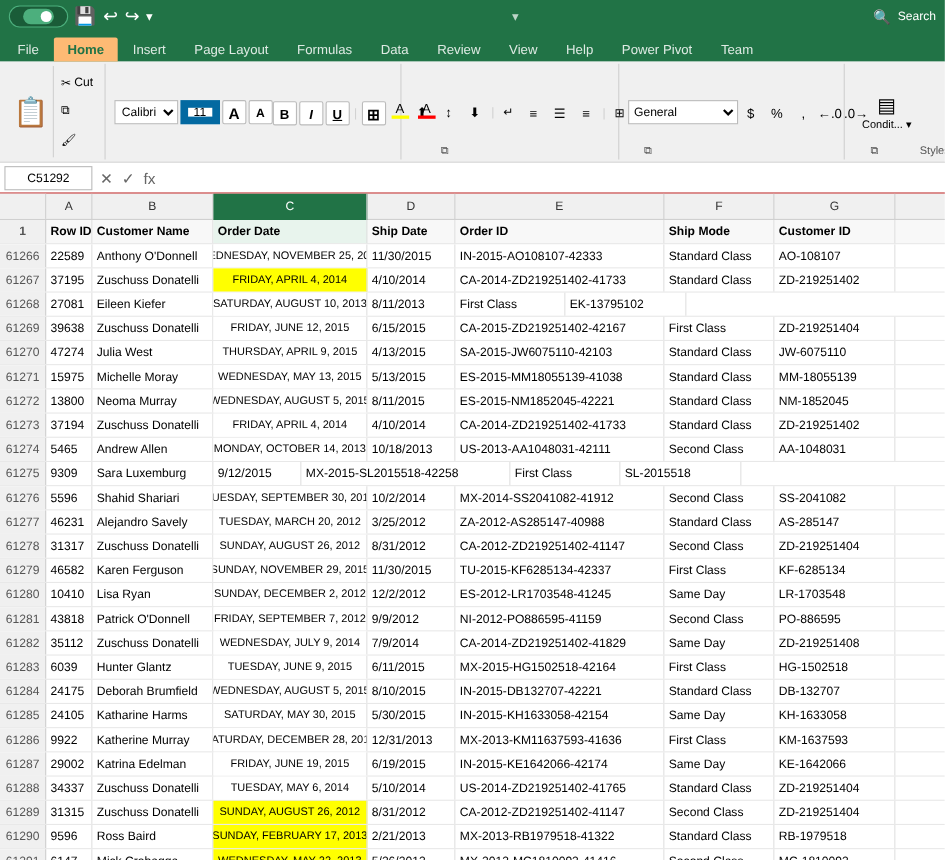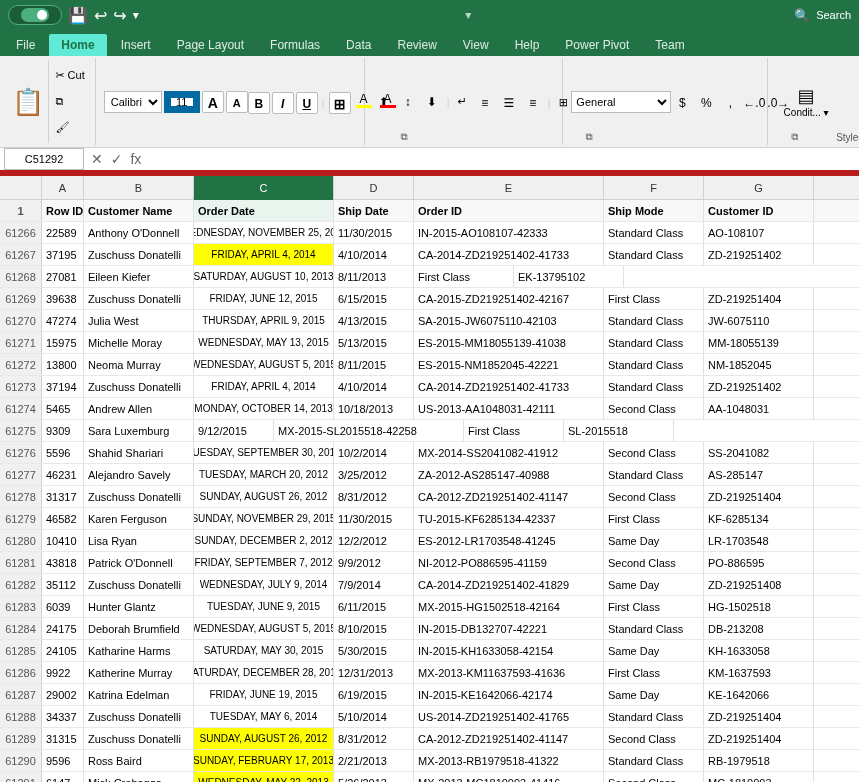--- a/index.html
+++ b/index.html
@@ -32,21 +32,21 @@
       gap: 2px;
     }
     .ribbon-tab {
       padding: 4px 12px;
       font-size: 12px;
       color: rgba(255,255,255,0.85);
       cursor: pointer;
       border-radius: 2px 2px 0 0;
     }
     .ribbon-tab.active {
-      background: #5eead4;
+      background: #fdba74;
       color: #217346;
       font-weight: 600;
     }
 
     
     #ribbon {
       background: #f0f0f0;
       border-bottom: 1px solid #d0d0d0;
       height: 92px;
       display: flex;
@@ -89,21 +89,21 @@
 
     
     .number-select { width: 100px; height: 22px; border: 1px solid #bbb; background: white; font-size: 11px; }
     .number-row { display: flex; gap: 2px; margin-top: 2px; }
 
     
     #formula-bar {
       height: 28px;
       display: flex;
       align-items: center;
-      border-bottom: 6px solid #b91c1c;
+      border-bottom: 1px solid #b91c1c;
       background: white;
       padding: 0 4px;
       gap: 4px;
     }
     #cell-ref-box {
       width: 80px;
       height: 22px;
       border: 1px solid #bbb;
       text-align: center;
       font-size: 11px;
@@ -555,21 +555,21 @@
         <div class="cell col-g">HG-1502518</div>
       </div>
       <div class="data-row">
         <div class="row-num">61284</div>
         <div class="cell col-a">24175</div>
         <div class="cell col-b">Deborah Brumfield</div>
         <div class="cell col-c selected-col date-cell">WEDNESDAY, AUGUST 5, 2015</div>
         <div class="cell col-d">8/10/2015</div>
         <div class="cell col-e">IN-2015-DB132707-42221</div>
         <div class="cell col-f">Standard Class</div>
-        <div class="cell col-g">DB-213208</div>
+        <div class="cell col-g">DB-132707</div>
       </div>
       <div class="data-row">
         <div class="row-num">61285</div>
         <div class="cell col-a">24105</div>
         <div class="cell col-b">Katharine Harms</div>
         <div class="cell col-c selected-col date-cell">SATURDAY, MAY 30, 2015</div>
         <div class="cell col-d">5/30/2015</div>
         <div class="cell col-e">IN-2015-KH1633058-42154</div>
         <div class="cell col-f">Same Day</div>
         <div class="cell col-g">KH-1633058</div>

